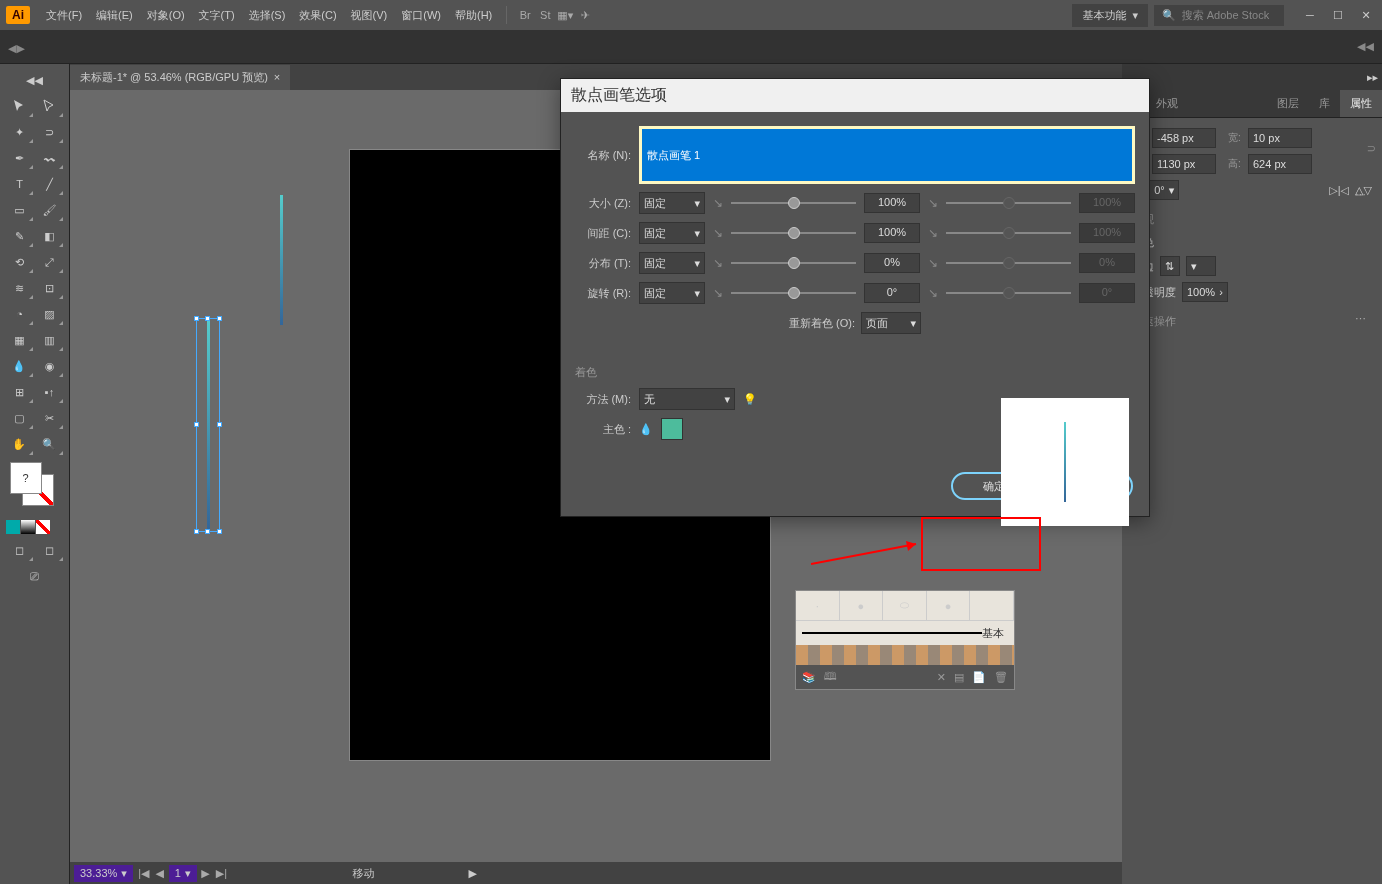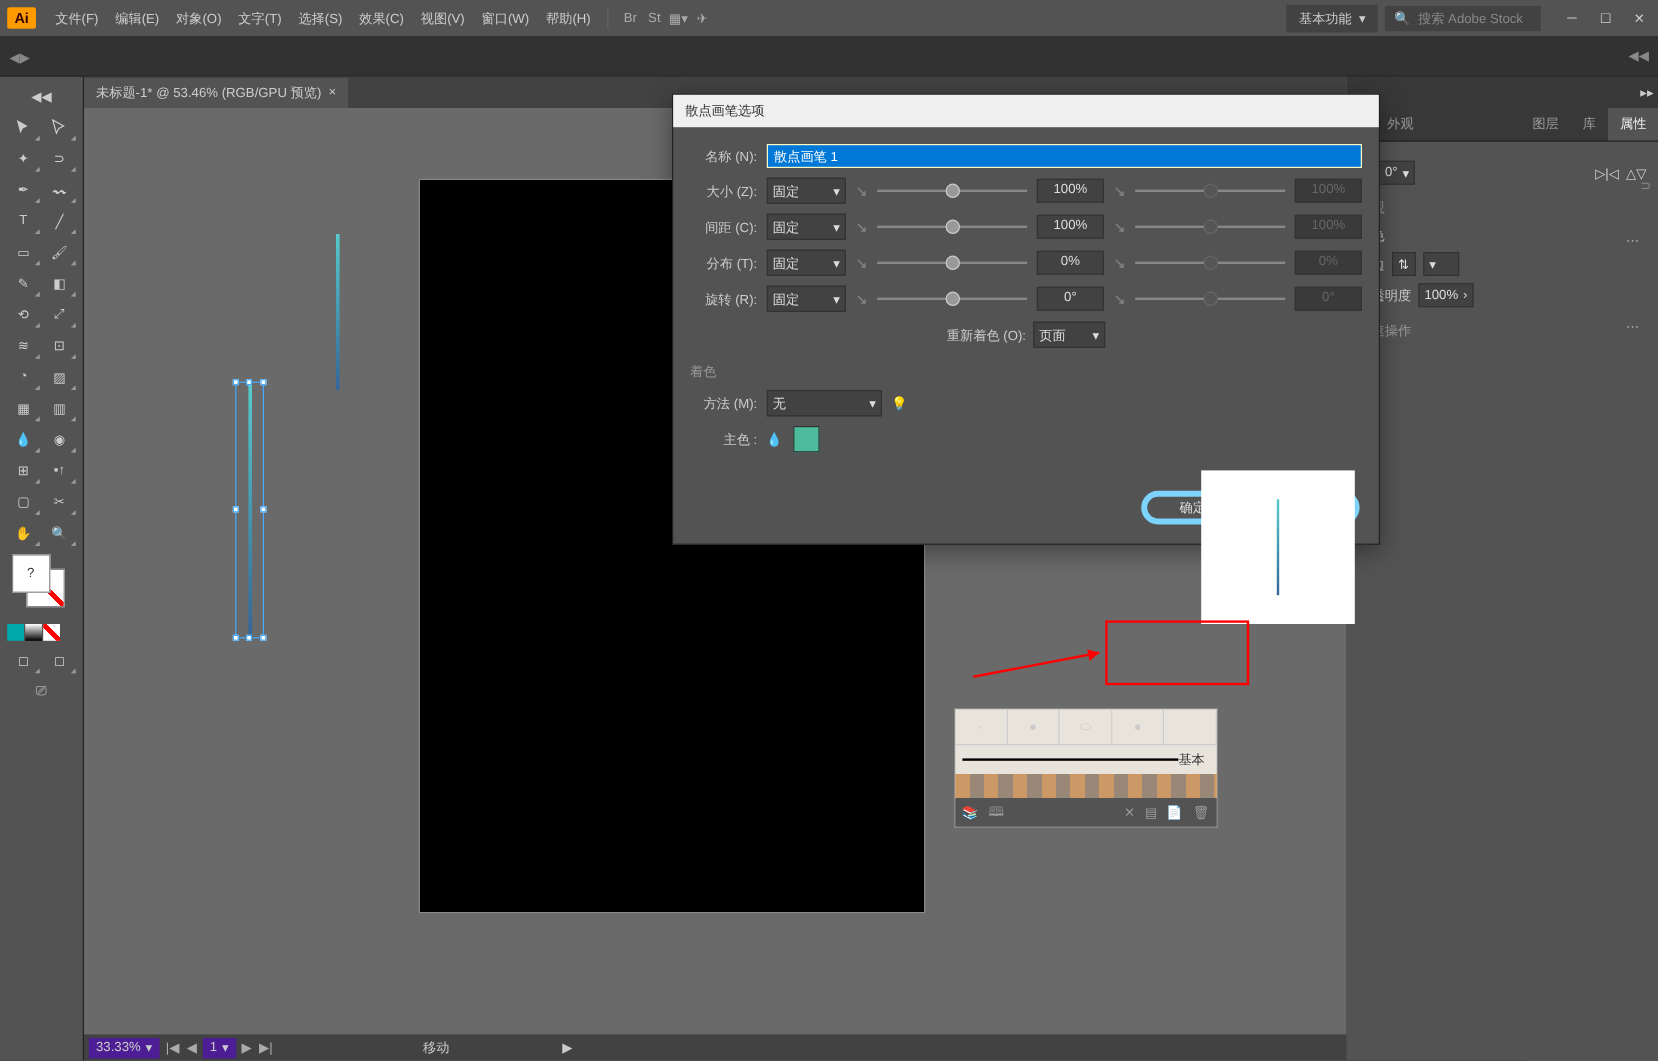--- a/index.html
+++ b/index.html
@@ -56,41 +56,41 @@
 .prop-lbl{color:#999;font-size:10px}
 .prop-val{background:#424242;border:1px solid #333;padding:2px 4px;color:#ddd;width:64px;height:20px}
 .prop-row{display:flex;align-items:center;gap:6px;margin-top:6px}
 .prop-dd{background:#424242;border:1px solid #333;padding:2px 4px;color:#ddd;height:20px;display:flex;align-items:center;gap:4px}
 .quick-btns{display:grid;grid-template-columns:1fr 1fr;gap:6px;margin-top:6px}
 .q-btn{background:#424242;border:1px solid #333;padding:5px;text-align:center;color:#ccc}
 .q-btn.full{grid-column:1/3}
 .more-dots{position:absolute;right:6px;color:#aaa}
 
 .dialog{position:absolute;top:78px;left:560px;width:590px;background:#535353;border:1px solid #222;box-shadow:0 5px 20px rgba(0,0,0,.4)}
-.dlg-title{background:#f0f0f0;color:#333;padding:6px 10px;font-size:11px}
+.dlg-title{background:#f0f0f0;color:#333;padding:6px 10px;font-size:16px}
 .dlg-body{padding:14px}
 .dlg-sec{color:#999;margin-bottom:8px}
 .dlg-row{display:flex;align-items:center;gap:8px;margin-bottom:8px}
 .dlg-lbl{width:56px;text-align:right;color:#ccc;font-size:11px}
-.dlg-input{flex:1;background:#424242;border:1px solid #fef9c3;padding:3px 5px;color:#fff}
+.dlg-input{flex:1;background:#424242;border:3px solid #fef9c3;padding:20px 5px;color:#fff}
 .dlg-input.sel{background:#0078d7}
 .dlg-dd{width:66px;background:#424242;border:1px solid #333;padding:2px 4px;color:#ddd;display:flex;align-items:center;justify-content:space-between;height:22px}
 .slider{flex:1;height:2px;background:#888;position:relative}
 .slider-h{position:absolute;top:-5px;left:50%;width:12px;height:12px;border-radius:50%;background:#999;border:1px solid #ccc;transform:translateX(-50%)}
 .sl-ico{color:#888;font-size:12px}
 .val-box{width:56px;background:#424242;border:1px solid #333;padding:2px 4px;text-align:center;color:#ddd;height:20px}
 .val-box.dis{color:#666;background:#3a3a3a}
 .slider.dis .slider-h{background:#555;border-color:#666}
 .preview-box{position:absolute;top:286px;right:20px;width:128px;height:128px;background:#fff;display:flex;align-items:center;justify-content:center}
 .prev-line{width:2px;height:80px;background:linear-gradient(#5cc,#369)}
 .dlg-color{width:22px;height:22px;background:#4dbc9c;border:1px solid #333}
 .eyedrop{color:#ccc}
 .bulb{color:#888}
 .dlg-btns{display:flex;justify-content:flex-end;gap:10px;padding:10px 16px 16px}
-.dlg-btn{width:86px;height:28px;border-radius:14px;border:5px solid #7dd3fc;background:transparent;color:#ddd;display:flex;align-items:center;justify-content:center;cursor:pointer}
+.dlg-btn{width:86px;height:28px;border-radius:14px;border:2px solid #7dd3fc;background:transparent;color:#ddd;display:flex;align-items:center;justify-content:center;cursor:pointer}
 .ok-highlight{position:absolute;border:2px solid red}
 
 .brush-panel{position:absolute;top:590px;left:795px;width:220px;background:#e8e4dc;border:1px solid #888}
 .brush-row{height:30px;display:flex;align-items:center;border-bottom:1px solid #ccc}
 .brush-cell{flex:1;display:flex;align-items:center;justify-content:center;border-right:1px solid #ccc;height:100%}
 .stroke-sample{height:24px;display:flex;align-items:center;padding:0 6px}
 .stroke-line{flex:1;height:2px;background:#000}
 .basic-lbl{font-size:11px;color:#333;margin-left:auto;padding-right:4px}
 .pattern-row{height:20px;background:repeating-linear-gradient(90deg,#c96 0 12px,#987 12px 24px)}
 .brush-foot{height:24px;background:#535353;display:flex;align-items:center;gap:8px;padding:0 6px;color:#999}
@@ -288,20 +288,30 @@
           <span class="appear-icon"></span>
           <span>外观</span>
         </div>
       <div class="spacer"></div>
       <div class="p-tab">图层</div>
       <div class="p-tab">库</div>
       <div class="p-tab active">属性</div>
     </div>
     <div class="prop-panel rel">
       <div class="prop-section rel">
+        <div class="prop-grid">
+          <span class="prop-lbl">X:</span>
+          <input class="prop-val" value="-458 px" style="">
+          <span class="prop-lbl">宽:</span>
+          <input class="prop-val" value="10 px" style="">
+          <span class="prop-lbl">Y:</span>
+          <input class="prop-val" value="1130 px" style="">
+          <span class="prop-lbl">高:</span>
+          <input class="prop-val" value="624 px" style="">
+        </div>
         <div style="position:absolute;right:-4px;top:14px;color:#888">⊃</div>
         <div class="prop-row">
           <span class="prop-lbl">⊿:</span>
           <div class="prop-dd">
               <span>0°</span>
               <span>▾</span>
             </div>
           <div class="spacer"></div>
           <span>▷|◁</span>
           <span>△▽</span>
@@ -439,21 +449,21 @@
       <div class="val-box dis">0°</div>
     </div>
     <div class="dlg-row" style="justify-content:center;gap:6px">
       <span>重新着色 (O):</span>
       <div class="dlg-dd" style="width:60px">
           <span>页面</span>
           <span>▾</span>
         </div>
     </div>
 
-    <div class="dlg-sec" style="margin-top:12px">着色</div>
+    <div class="dlg-sec" style="margin-top:31px">着色</div>
     <div class="dlg-row">
       <span class="dlg-lbl">方法 (M):</span>
       <div class="dlg-dd" style="width:96px">
           <span>无</span>
           <span>▾</span>
         </div>
       <span class="bulb">💡</span>
     </div>
     <div class="dlg-row">
       <span class="dlg-lbl">主色 :</span>

